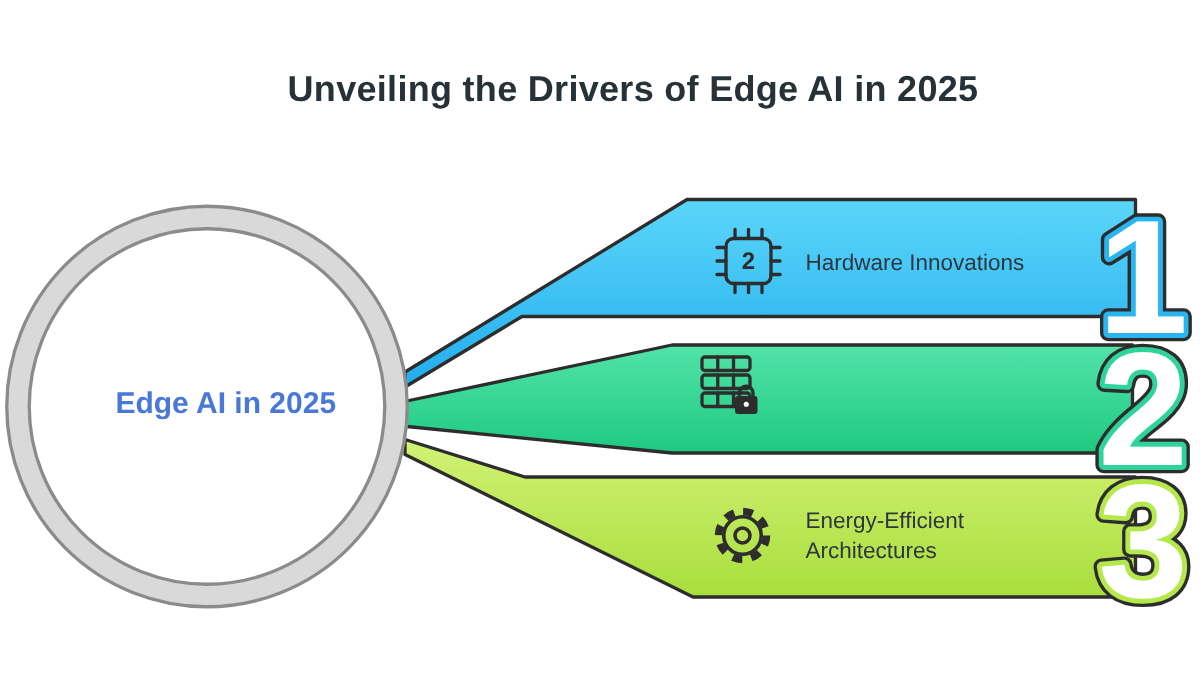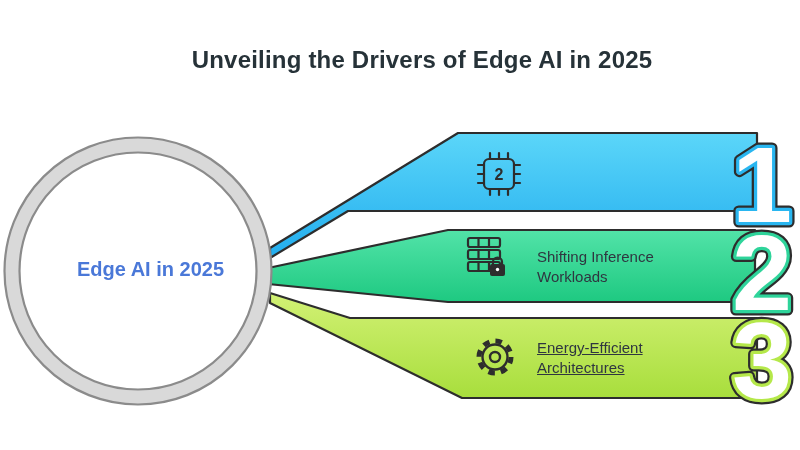--- a/index.html
+++ b/index.html
@@ -6,21 +6,21 @@
   .stage{position:relative;width:800px;height:450px;background:#ffffff;overflow:hidden;
          font-family:"Liberation Sans",sans-serif;}
   .title{position:absolute;left:0;right:0;top:46px;text-align:center;
          font-size:24px;font-weight:bold;color:#263238;letter-spacing:.2px;margin-left:44px;}
   svg.scene{position:absolute;left:0;top:0;width:800px;height:450px;}
   .hub-label{position:absolute;left:18px;top:258px;width:265px;text-align:center;
              font-size:20px;font-weight:bold;color:#4a78d8;}
   .item-label{position:absolute;font-size:15px;line-height:20px;color:#2f3640;}
   #label-1{left:537px;top:166px;width:205px;}
   #label-2{left:537px;top:247px;width:150px;}
-  #label-3{left:537px;top:338px;width:150px;text-decoration:underline;}
+  #label-3{left:537px;top:338px;width:150px;}
   .num{font-family:"Liberation Sans",sans-serif;font-weight:bold;font-size:108px;}
   .ink{stroke:#2d2d2d;fill:none;stroke-linecap:round;stroke-linejoin:round;}
 </style>
 </head>
 <body>
 
 <div class="stage">
 
   <div class="title">Unveiling the Drivers of Edge AI in 2025</div>
 
@@ -104,16 +104,16 @@
 
     <g>
       <circle cx="138" cy="271" r="126" fill="#ffffff" stroke-width="15" stroke="#d9d9d9"></circle>
       <circle cx="138" cy="271" r="133.5" fill="none" stroke-width="2.2" stroke="#8b8b8b"></circle>
       <circle cx="138" cy="271" r="118.5" fill="none" stroke-width="2.2" stroke="#8b8b8b"></circle>
     </g>
   </svg>
 
   <div class="hub-label">Edge AI in 2025</div>
 
-  <div class="item-label" id="label-2">Shifting Inference Workloads</div>
+  <div class="item-label" id="label-1">Hardware Innovations</div>
   <div class="item-label" id="label-3">Energy-Efficient Architectures</div>
 
 </div>
 
 </body></html>

